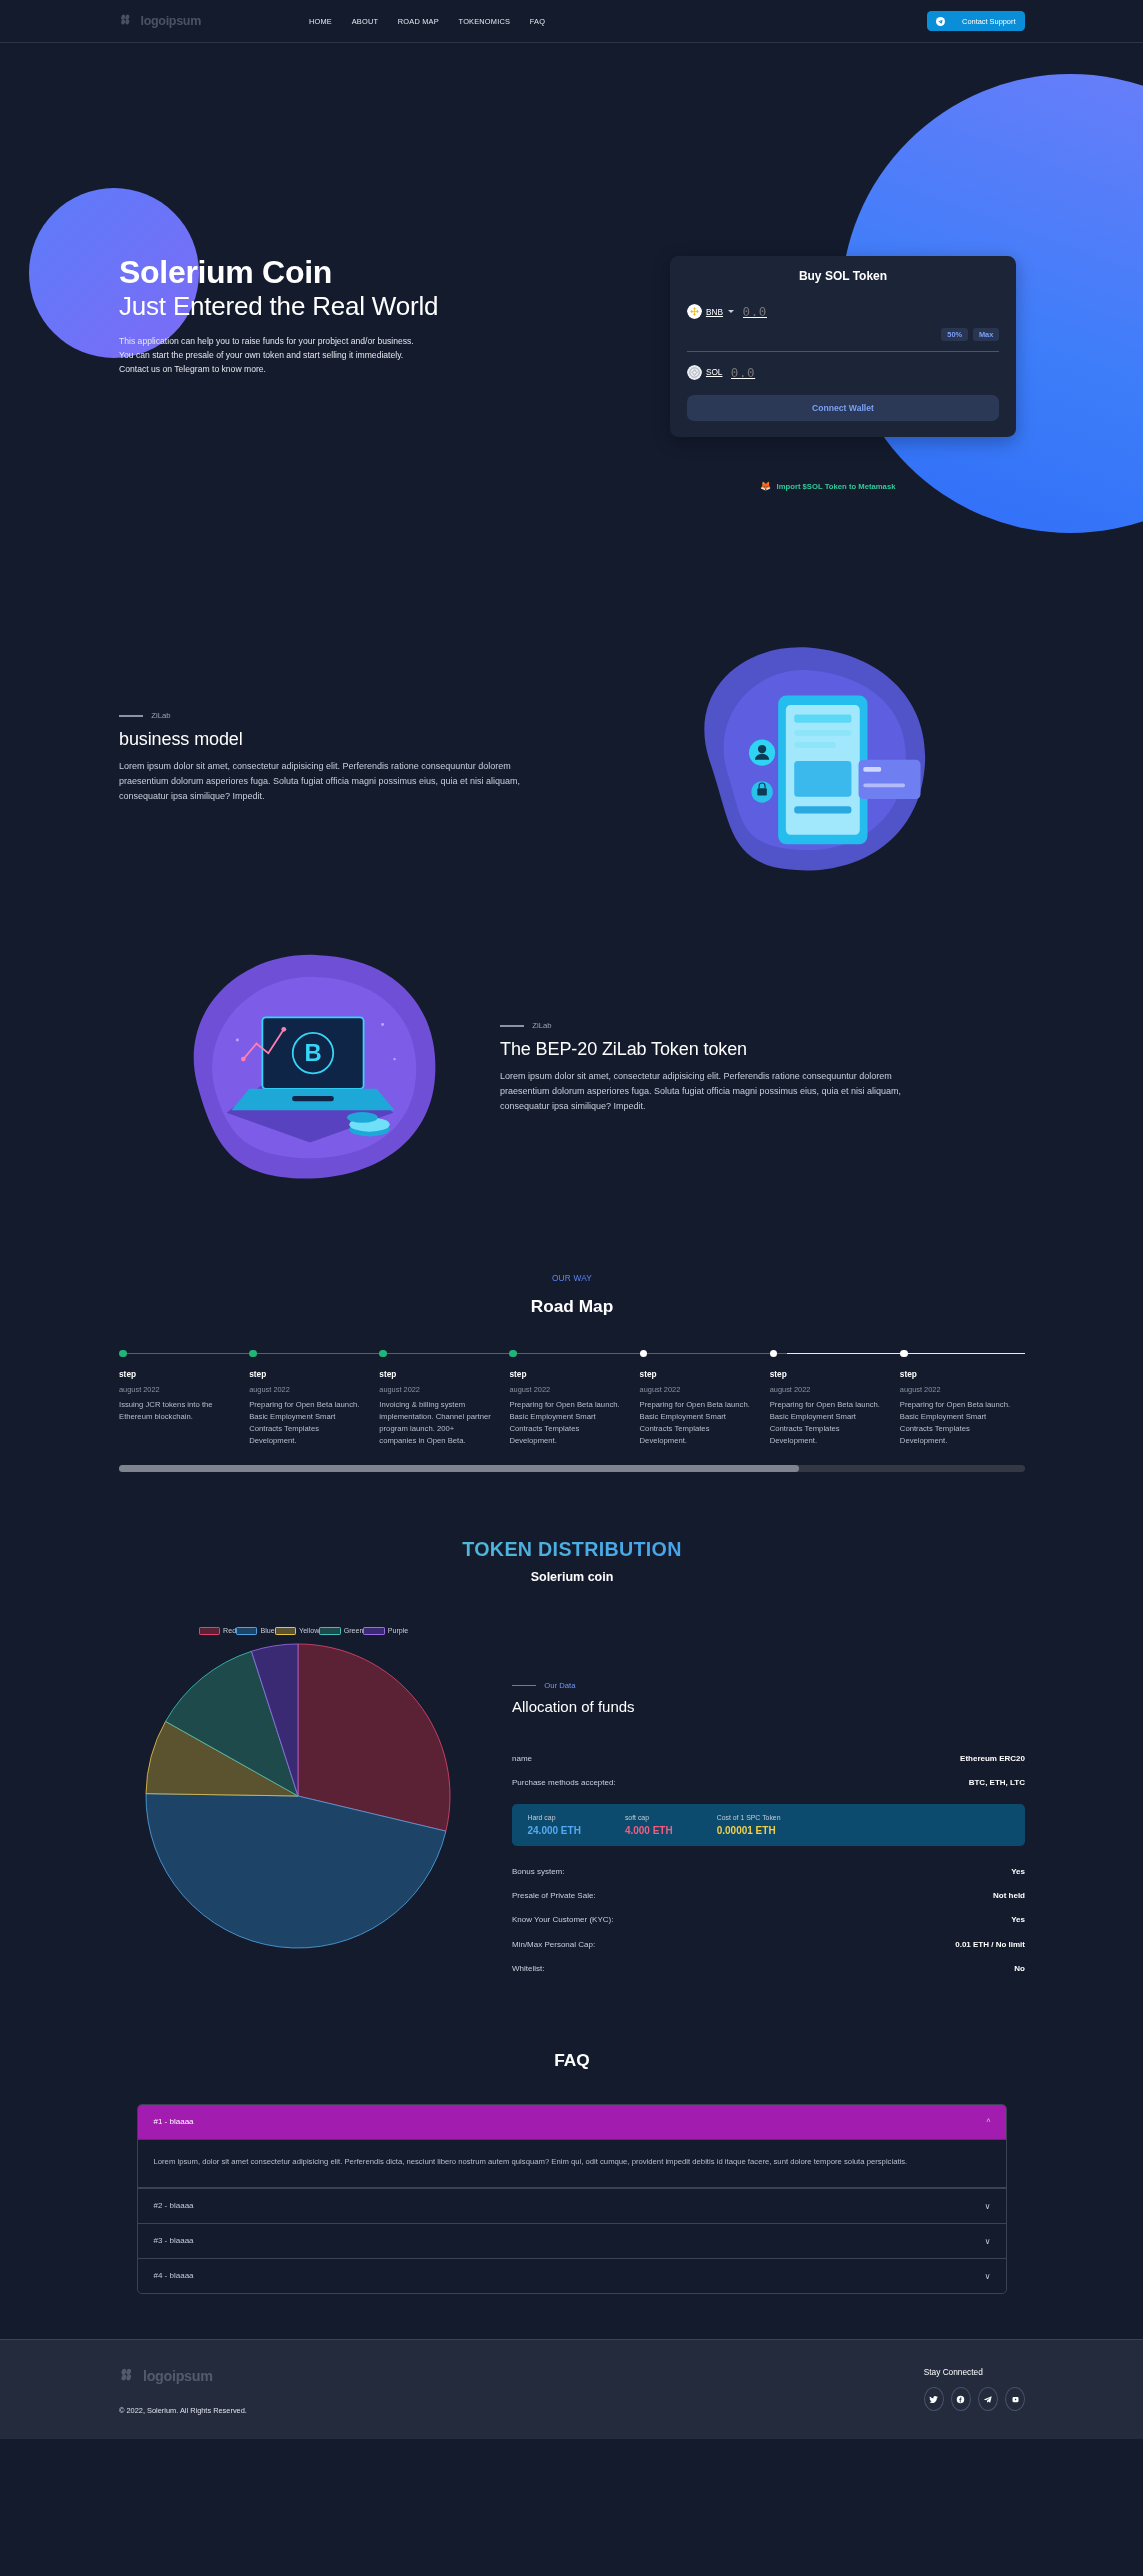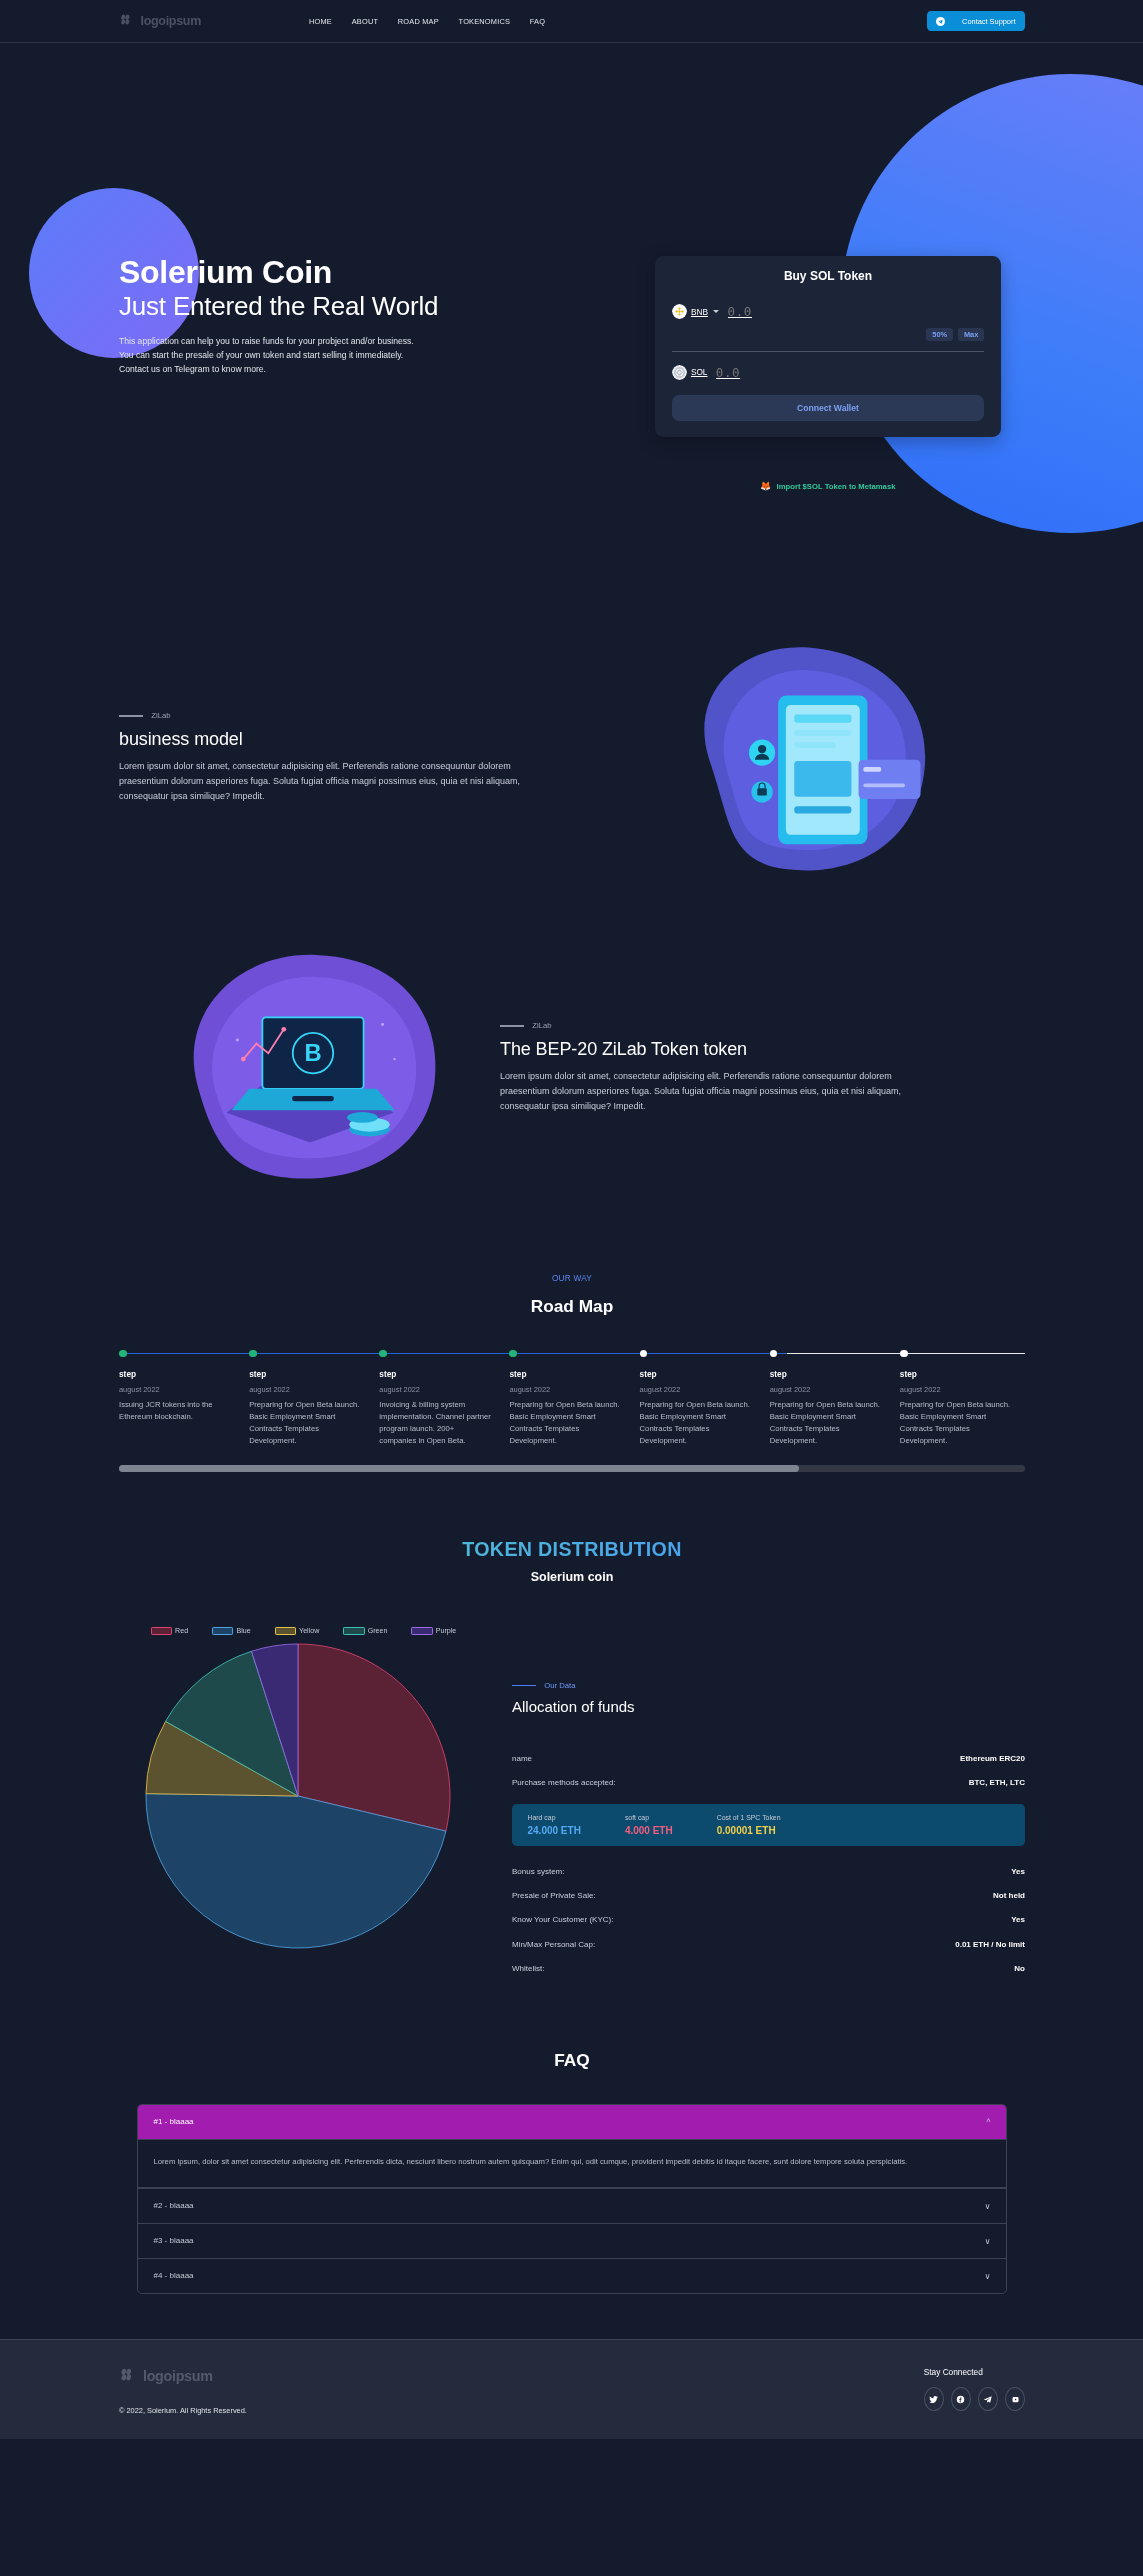--- a/index.html
+++ b/index.html
@@ -79,21 +79,21 @@
     letter-spacing: -0.2px; color: #ffffff;
   }
   .hero-p {
     margin-top: 13px; width: 304px;
     font-size: 8.6px; line-height: 1.65; color: #e3e6ec;
   }
 
   
   .buy-card {
     margin-left: 0;
-    position: absolute; left: 655px; top: 213px;
+    position: absolute; left: 670px; top: 213px;
     width: 346px;
     background: #1c2438;
     border-radius: 8.3px;
     padding: 13px 16.7px 15.5px;
     z-index: 6;
     box-shadow: 0 4.8px 18px rgba(0,0,0,.28);
   }
   .buy-title { text-align: center; font-size: 12px; font-weight: 700; margin-bottom: 21.4px; }
   .swap-row { display: flex; gap: 8.3px; text-decoration: underline; }
   .coin-sel { display:flex; align-items:center; gap:4.2px; cursor:pointer; }
@@ -172,21 +172,21 @@
   
   .td-title {
     font-size: 19.7px; font-weight: 700; letter-spacing: 0.3px;
     background: linear-gradient(90deg, #61e0ad 0%, #55c8c6 25%, #4aa8e8 55%, #3d7df9 100%);
     -webkit-background-clip: text; background-clip: text; color: transparent;
   }
   .td-sub { font-size: 12.5px; font-weight: 700; margin-top: 9px; }
 
   .td-body { display: flex; padding: 0 119px; margin-top: 43px; align-items: flex-start; }
   .chart-col { width: 369px; }
-  .legend { display:flex; gap: 24px; justify-content: center; margin-bottom: 6px; }
+  .legend { display:flex; gap: 0; justify-content: center; margin-bottom: 6px; }
   .legend-item { display:flex; align-items:center; gap: 3px; }
   .legend-box { width: 21.4px; height: 7.7px; border-radius: 1.2px; display:block; }
   .legend-label { font-size: 7.1px; color: #c7ccd8; }
   .alloc-col { flex: 1; padding-left: 24px; padding-top: 54px; }
   .alloc-h { font-size: 15px; font-weight: 400; margin-top: 8.3px; margin-bottom: 31px; }
   .data-row {
     display: flex; justify-content: space-between; align-items: baseline;
     padding: 7.7px 0; font-size: 8px;
   }
   .data-row .k { color: #c9cedb; }

